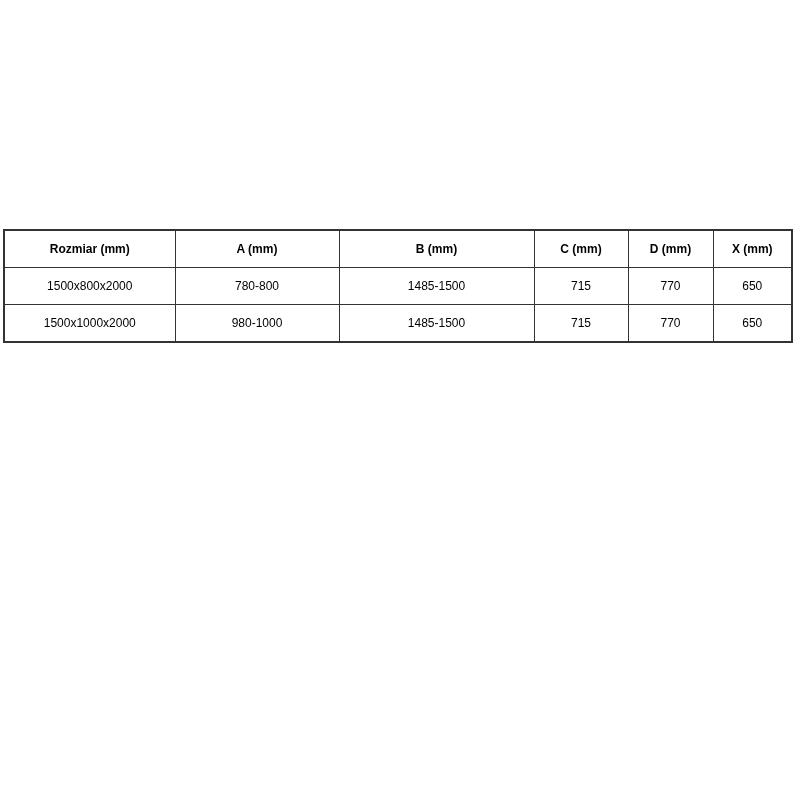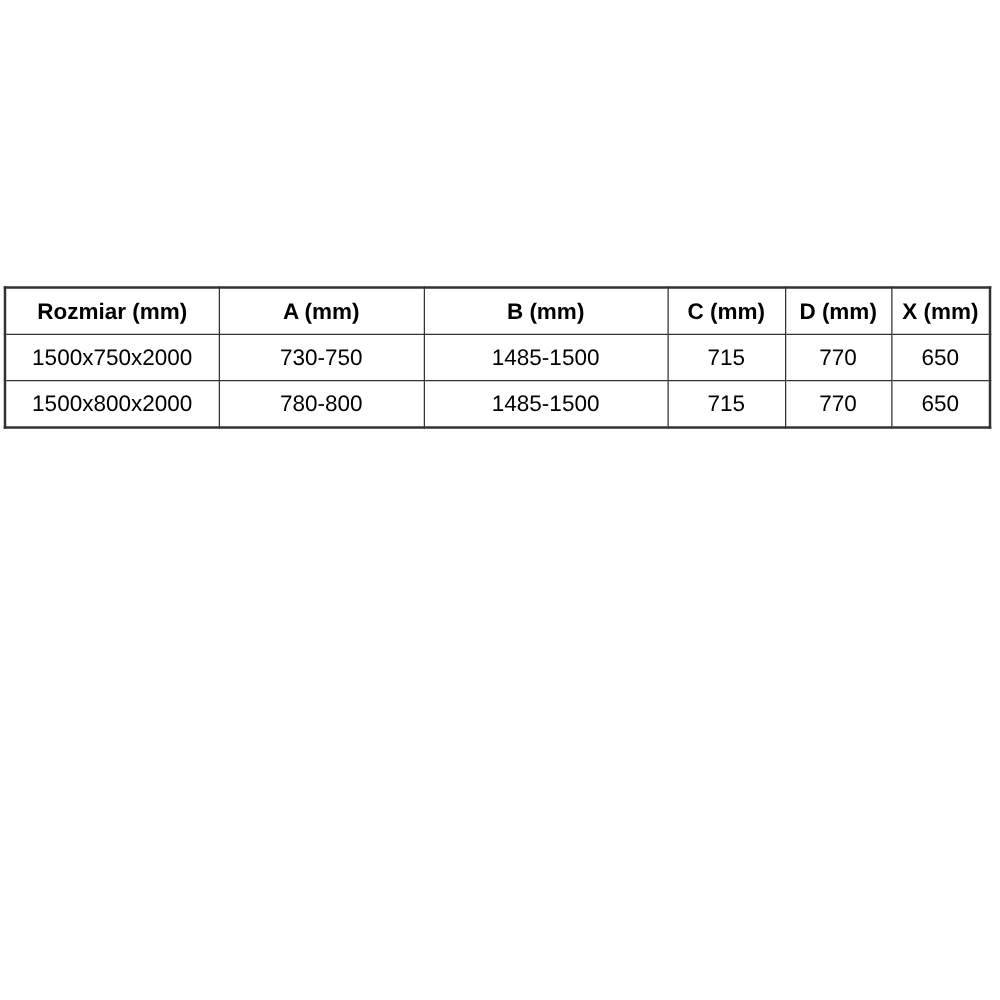--- a/index.html
+++ b/index.html
@@ -26,21 +26,21 @@
     table-layout: fixed;
     background: #ffffff;
     border: 2px solid #333333;
   }
   table.dim-table th,
   table.dim-table td {
     border: 1.5px solid #333333;
     text-align: center;
     vertical-align: middle;
     color: #000000;
-    font-size: 18px;
+    font-size: 12px;
     height: 36px;
     padding: 0 2px;
     overflow: hidden;
     white-space: nowrap;
   }
   table.dim-table th {
     font-weight: bold;
   }
   col.c0 { width: 171px; }
   col.c1 { width: 164px; }
@@ -67,30 +67,30 @@
           <th>Rozmiar (mm)</th>
           <th>A (mm)</th>
           <th>B (mm)</th>
           <th>C (mm)</th>
           <th>D (mm)</th>
           <th>X (mm)</th>
         </tr>
     </thead>
     <tbody>
         <tr>
-          <td>1500x750x2000</td>
-          <td>730-750</td>
+          <td>1500x800x2000</td>
+          <td>780-800</td>
           <td>1485-1500</td>
           <td>715</td>
           <td>770</td>
           <td>650</td>
         </tr>
         <tr>
-          <td>1500x800x2000</td>
-          <td>780-800</td>
+          <td>1500x1000x2000</td>
+          <td>980-1000</td>
           <td>1485-1500</td>
           <td>715</td>
           <td>770</td>
           <td>650</td>
         </tr>
       </tbody>
   </table>
 </div>
 
 </body></html>

